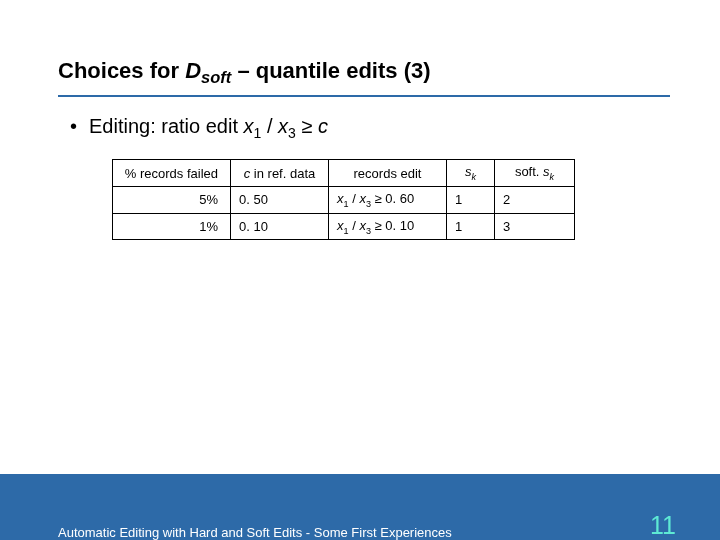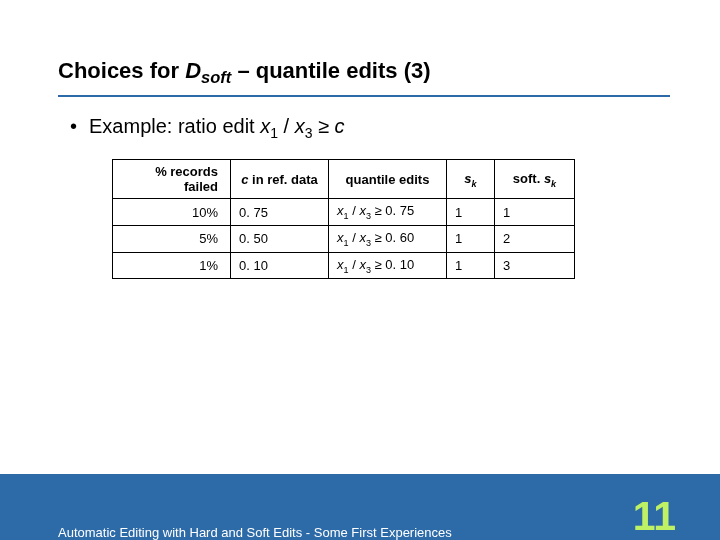--- a/index.html
+++ b/index.html
@@ -48,21 +48,21 @@
   }
   table {
     border-collapse: collapse;
     font-size: 13px;
   }
   th, td {
     border: 1px solid #000;
     padding: 4px 8px;
     font-weight: normal;
   }
-  th { font-weight: bold; }
+  th { font-weight: normal; }
   .col0 { width: 118px; text-align: right; padding-right: 12px; }
   .col1 { width: 98px; }
   .col2 { width: 118px; }
   .col3 { width: 48px; }
   .col4 { width: 80px; }
   .hdr .ital { font-style: italic; }
   .hdr .sub { font-size: 0.7em; vertical-align: sub; font-style: italic; }
   td.c2 .ital { font-style: italic; }
   td.c2 .sub { font-size: 0.7em; vertical-align: sub; }
   .footer {
@@ -75,62 +75,55 @@
     display: flex;
     align-items: flex-end;
     padding: 0 44px 0 58px;
     color: #fff;
   }
   .footer-text {
     font-size: 13px;
     flex: 1;
   }
   .page-num {
-    font-size: 41px;
-    font-weight: bold;
-    color: #bef264;
+    font-size: 25px;
+    font-weight: normal;
+    color: #5eead4;
   }
 </style>
 </head>
 <body>
 
 <div class="slide">
 
   <div class="title">
     <span>Choices for </span><span class="ital">D</span><span class="sub">soft</span><span> – quantile edits (3)</span>
   </div>
 
   <hr class="divider">
 
   <div class="bullet-row">
     <span class="bullet-dot">•</span>
     <span class="bullet-text">
-      <span>Example: ratio edit </span><span class="ital">x</span><span class="sub">1</span><span> / </span><span class="ital">x</span><span class="sub">3</span><span> ≥ </span><span class="ital">c</span>
+      <span>Editing: ratio edit </span><span class="ital">x</span><span class="sub">1</span><span> / </span><span class="ital">x</span><span class="sub">3</span><span> ≥ </span><span class="ital">c</span>
     </span>
   </div>
 
   <div class="table-wrap">
     <table>
       <tbody>
           <tr class="hdr">
         <th class="col0">% records failed</th>
         <th class="col1"><span class="ital">c</span><span> in ref. data</span></th>
-        <th class="col2">quantile edits</th>
+        <th class="col2">records edit</th>
         <th class="col3"><span class="ital">s</span><span class="sub">k</span></th>
         <th class="col4"><span>soft. </span><span class="ital">s</span><span class="sub">k</span></th>
       </tr>
       </tbody>
         <tbody id="tbody">
-          <tr>
-            <td class="col0">10%</td>
-            <td class="col1">0. 75</td>
-            <td class="col2 c2"><span class="ital">x</span><span class="sub">1</span> / <span class="ital">x</span><span class="sub">3</span> ≥ 0. 75</td>
-            <td class="col3">1</td>
-            <td class="col4">1</td>
-          </tr>
           <tr>
             <td class="col0">5%</td>
             <td class="col1">0. 50</td>
             <td class="col2 c2"><span class="ital">x</span><span class="sub">1</span> / <span class="ital">x</span><span class="sub">3</span> ≥ 0. 60</td>
             <td class="col3">1</td>
             <td class="col4">2</td>
           </tr>
           <tr>
             <td class="col0">1%</td>
             <td class="col1">0. 10</td>

